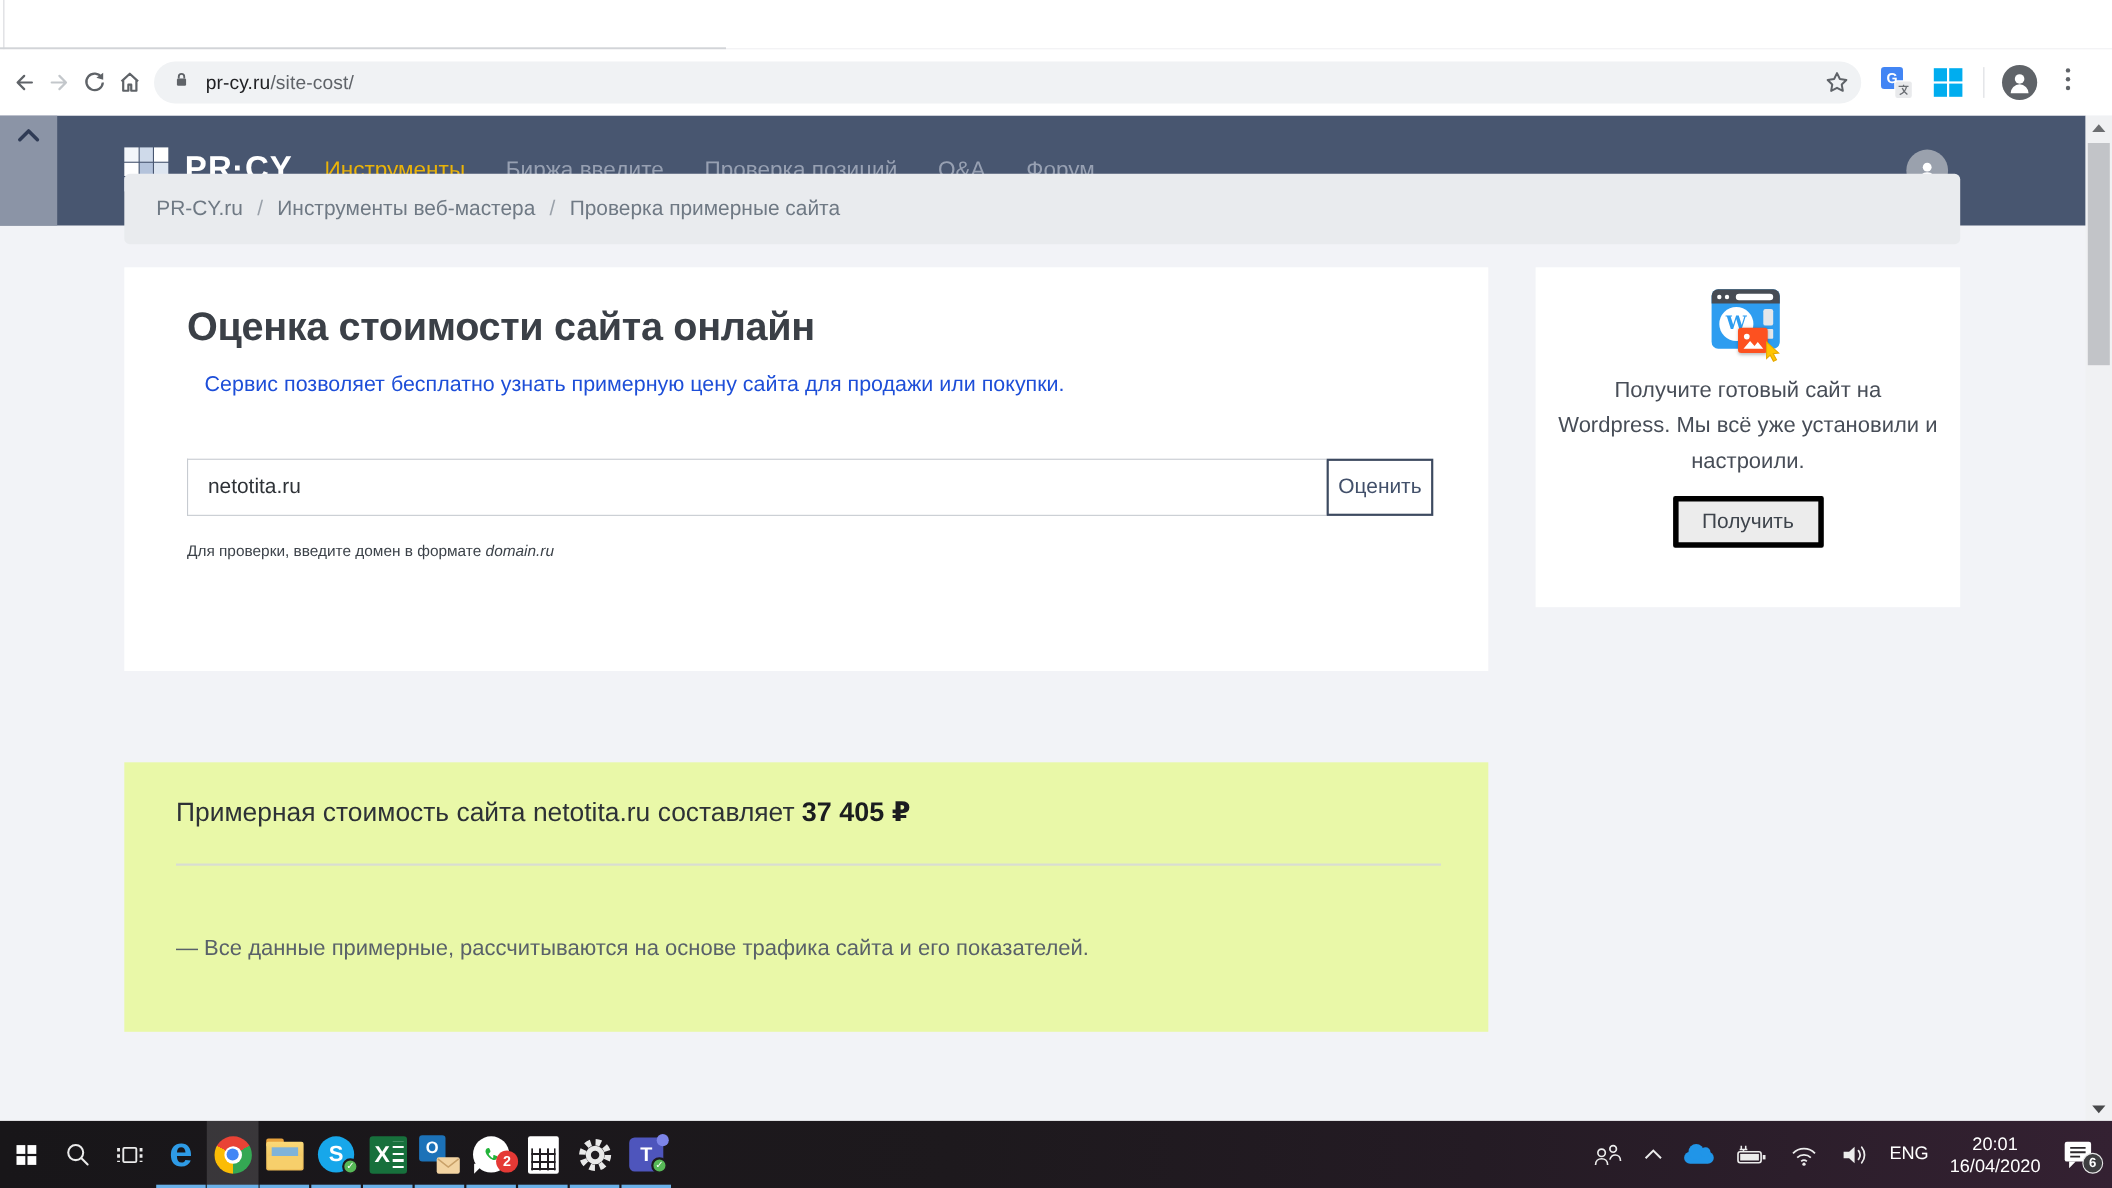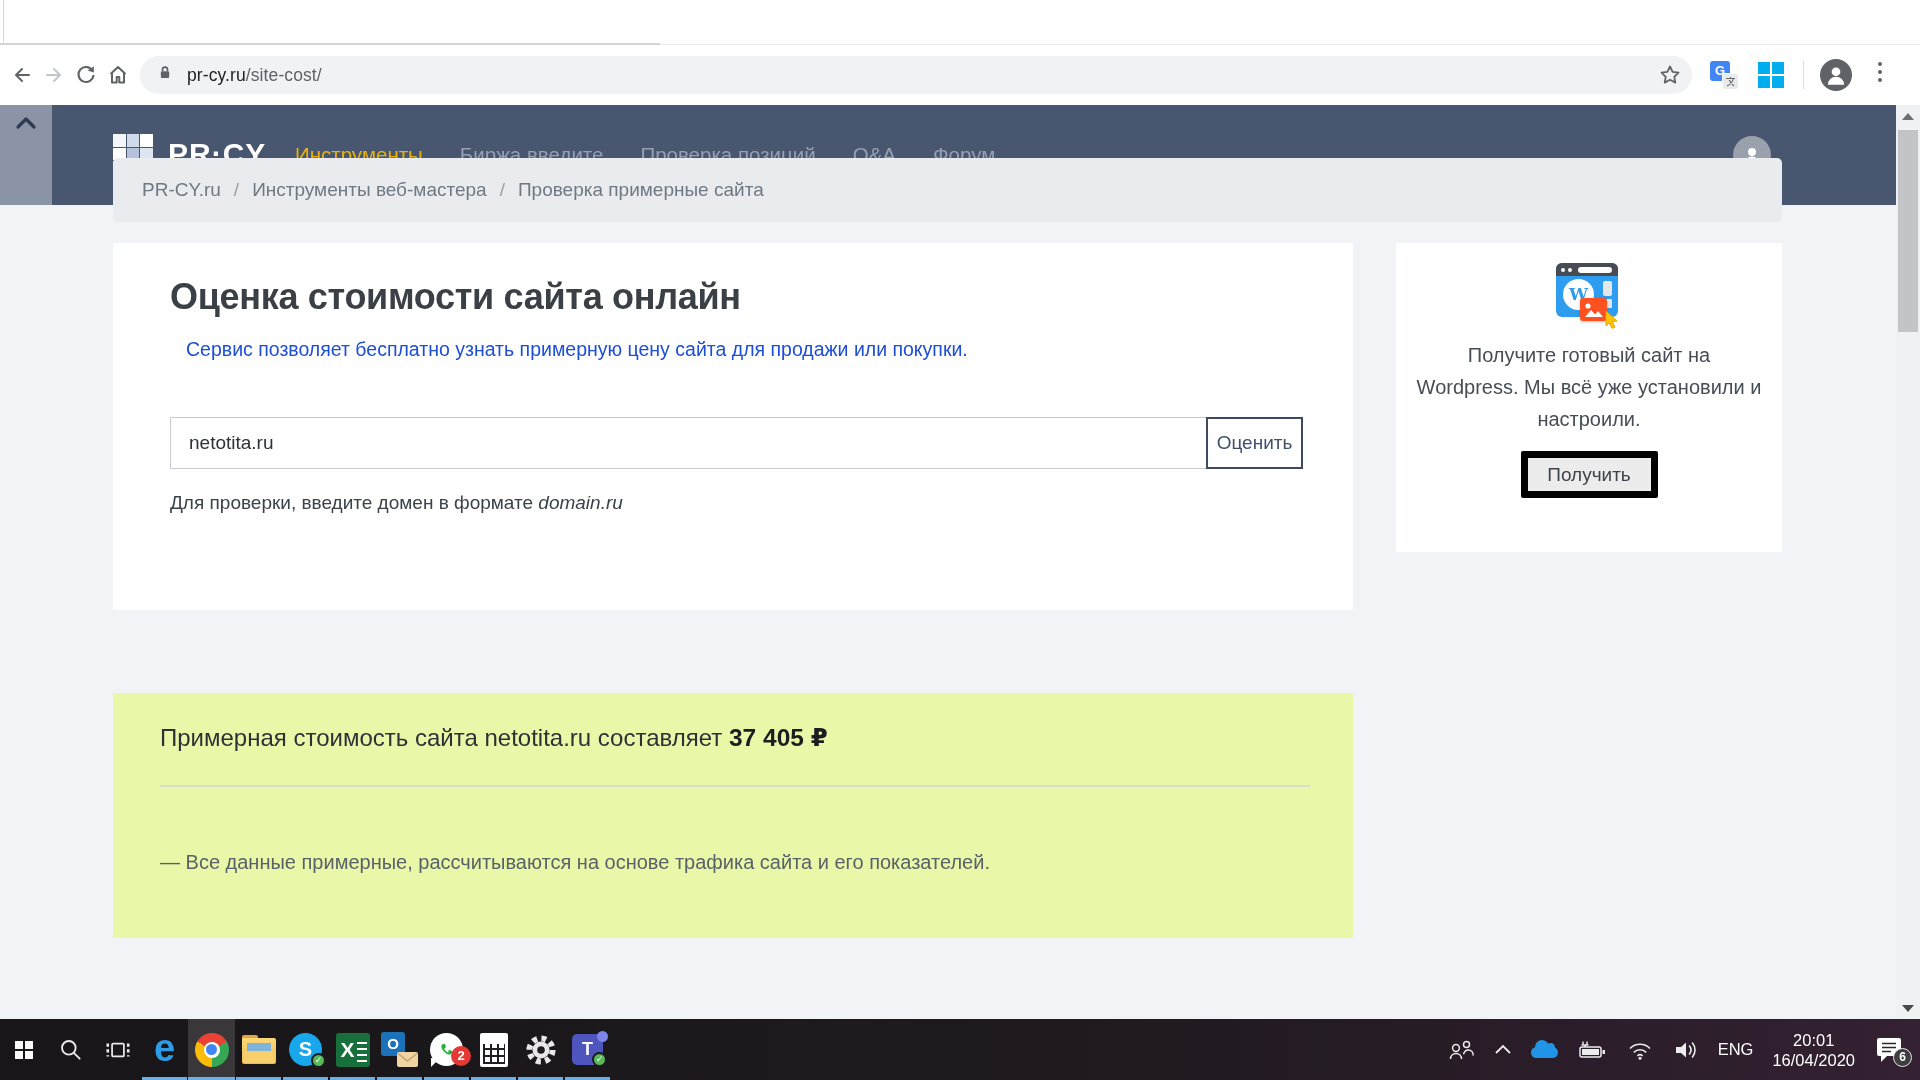--- a/index.html
+++ b/index.html
@@ -47,25 +47,25 @@
   .breadcrumb { position:absolute; left:113px; top:53px; width:1669px; height:64px; background:#e9ebee; border-radius:5px; display:flex; align-items:center; padding-left:29px; font-size:19px; color:#6f7984; gap:13px; }
   .breadcrumb .sep { color:#9aa1aa; }
   .crumb-link { cursor:pointer; }
 
   .main-card { position:absolute; left:113px; top:138px; width:1240px; height:367px; background:#fff; }
   .main-card h1 { position:absolute; left:57px; top:33px; font-size:36px; font-weight:bold; color:#3b4047; letter-spacing:-.3px; }
   .main-card .sub { position:absolute; left:57px; top:95px; font-size:19.5px; color:#1d4ed8;margin-left:16px; }
   .check-row { position:absolute; left:57px; top:174px; width:1246px; height:52px; display:flex; width:1133px; }
   .check-row input { flex:1; height:52px; border:1px solid #c7cbd1; border-right:none; background:#fff; padding:0 18px; font-size:19px; color:#2e3237; font-family:inherit; outline:none; }
   .check-row button { width:97px; height:52px; background:#fff; border:2px solid #3d4a60; color:#42506a; font-size:19px; font-family:inherit; cursor:pointer; }
-  .hint { position:absolute; left:57px; top:249px; font-size:19px; color:#3c4249; }
+  .hint { position:absolute; left:57px; top:249px; font-size:14px; color:#3c4249; }
 
   .promo-card { position:absolute; left:1396px; top:138px; width:386px; height:309px; background:#fff; text-align:center; }
   .promo-text { margin:96px 20px 0; font-size:20px; line-height:32px; color:#474d57; }
-  .promo-btn { margin-top:16px; width:137px; height:47px; background:#ececec; border:7px solid #000000; border-radius:2px; font-size:19px; color:#3e444c; font-family:inherit; cursor:pointer; }
+  .promo-btn { margin-top:16px; width:137px; height:47px; background:#ececec; border:5px solid #000000; border-radius:2px; font-size:19px; color:#3e444c; font-family:inherit; cursor:pointer; }
 
   
   .wp-icon { position:absolute; left:160px; top:20px; width:70px; height:62px; }
   .wp-win { position:absolute; left:0; top:0; width:62px; height:54px; background:#2e9df0; border-radius:6px; }
   .wp-bar { position:absolute; left:0; top:0; width:62px; height:13px; background:#474c54; border-radius:6px 6px 0 0; }
   .wp-bar i { position:absolute; top:5px; width:4px; height:4px; border-radius:50%; background:#fff; }
   .wp-addr { position:absolute; left:22px; top:4px; width:34px; height:6px; background:#fff; border-radius:3px; }
   .wp-scroll { position:absolute; right:6px; top:18px; width:9px; height:15px; background:#e4e7ea; border-radius:2px; }
   .wp-scroll2 { position:absolute; right:6px; top:36px; width:9px; height:9px; background:#e4e7ea; border-radius:1px; }
   .wp-circle { position:absolute; left:7px; top:16px; width:31px; height:31px; border-radius:50%; background:#fff; color:#2e9df0; font-family:"DejaVu Serif",serif; font-weight:bold; font-size:17px; text-align:center; line-height:31px; }

